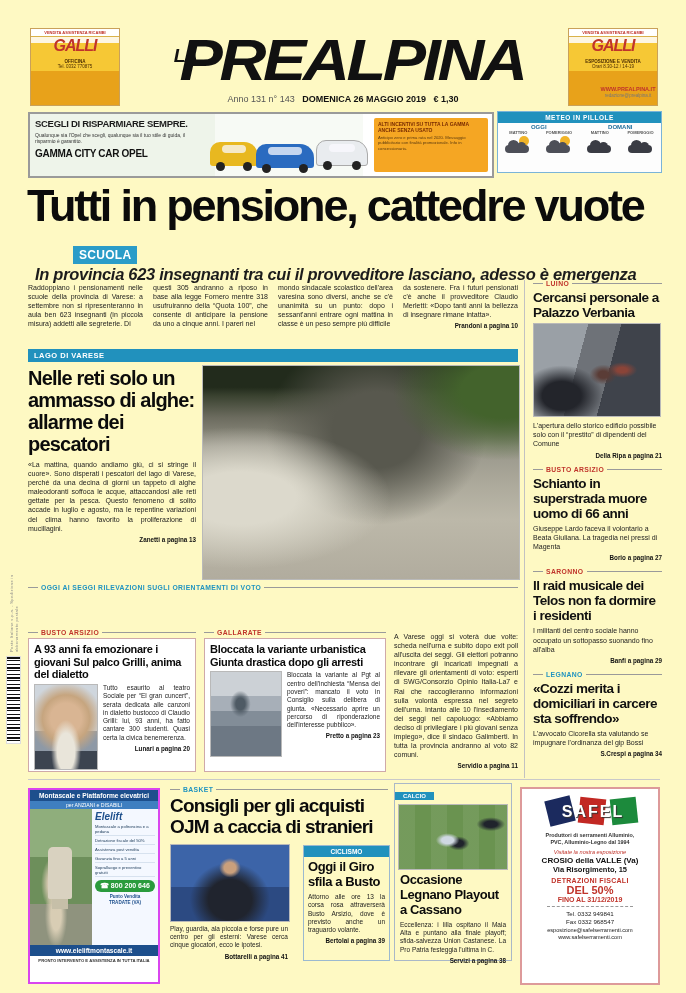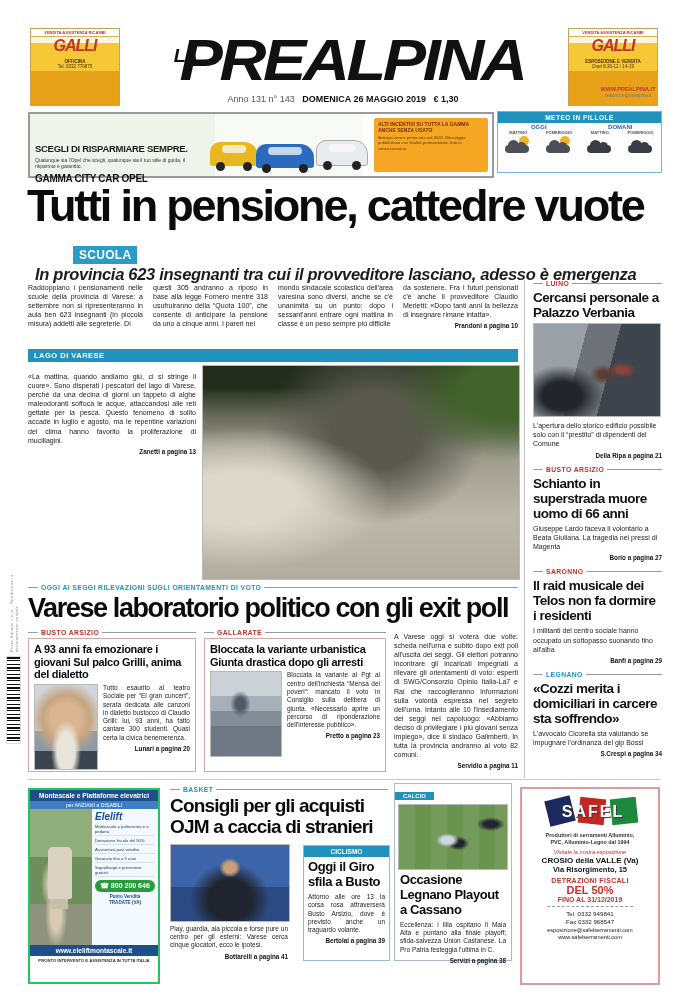--- a/index.html
+++ b/index.html
@@ -1,16 +1,16 @@
 <!DOCTYPE html>
 <html><head>
 <meta charset="utf-8">
 <style>
   html,body{margin:0;padding:0;background:#ededed;}
-  #page{position:relative;width:686px;height:993px;background:#ffffff;margin:0 auto;
+  #page{position:relative;width:686px;height:993px;background:#fef9c3;margin:0 auto;
         overflow:hidden;font-family:"Liberation Sans",sans-serif;color:#111;}
   .abs{position:absolute;}
 
   
   .h-xl{font-size:45px;font-weight:bold;letter-spacing:-2.2px;line-height:1.0;color:#0b0b0b;}
   .h-l{font-size:27px;font-weight:bold;letter-spacing:-1.4px;line-height:1.0;color:#0b0b0b;}
   .h-m{font-size:20px;font-weight:bold;letter-spacing:-0.8px;line-height:1.1;color:#0b0b0b;}
   .h-s{font-size:13px;font-weight:bold;letter-spacing:-0.4px;line-height:1.15;color:#0b0b0b;}
   .h-xs{font-size:11px;font-weight:bold;letter-spacing:-0.3px;line-height:1.15;color:#0b0b0b;}
   .body-7{font-size:7px;line-height:1.3;text-align:justify;color:#1c1c1c;}
@@ -40,21 +40,21 @@
   .logo-main{font-size:58px;font-weight:bold;font-style:italic;letter-spacing:-3px;
              display:inline-block;transform:scaleX(1.12);transform-origin:center;}
   .issue-line{font-size:9px;color:#555;text-align:center;}
   .issue-line b{color:#111;}
   .site-box{font-size:5.5px;font-weight:bold;color:#c0342b;text-align:center;line-height:1.3;}
   .site-sub{font-size:4.5px;color:#777;font-weight:normal;}
 
   
   .opel{width:462px;height:62px;border:2px solid #9a9a9a;background:
         linear-gradient(90deg,#eef4ea 0 40%,#f7faf5 40% 72%,#fff 72% 100%);display:flex;}
-  .opel-left{width:170px;padding:4px 5px;margin-top:25px;}
+  .opel-left{width:170px;padding:4px 5px;}
   .opel-h{font-size:9.5px;font-weight:bold;color:#1c1c1c;letter-spacing:-0.3px;}
   .opel-b{font-size:5px;color:#333;margin:3px 0;line-height:1.25;}
   .opel-brand{font-size:10px;font-weight:bold;color:#111;letter-spacing:-0.3px;}
   .opel-cars{position:relative;width:160px;}
   .car{position:absolute;bottom:10px;height:24px;border-radius:10px 14px 3px 3px;}
   .car::before,.car::after{content:"";position:absolute;bottom:-5px;width:9px;height:9px;
         border-radius:50%;background:#222;}
   .car::before{left:6px;} .car::after{right:6px;}
   .car .win{position:absolute;top:3px;left:12px;right:12px;height:8px;
         background:rgba(250,250,255,.75);border-radius:4px;}
@@ -129,21 +129,21 @@
   .sidebar{border-left:1px solid #c2c2c2;padding-left:8px;box-sizing:border-box;}
   .sb-item{margin-bottom:7px;}
   .sb-h{font-size:13.5px;font-weight:bold;letter-spacing:-0.5px;line-height:1.12;margin:3px 0 3px;}
   .sb-sum{font-size:7px;line-height:1.3;color:#1c1c1c;}
 
   
   .obox{border:1px solid #cfa9a9;padding:4px 5px;box-sizing:border-box;background:#fff;}
   .obox-flex{display:flex;gap:5px;margin-top:3px;}
 
   
-  .elelift{width:132px;height:196px;border:2px solid #22c55e;box-sizing:border-box;background:#fff;}
+  .elelift{width:132px;height:196px;border:2px solid #d946ef;box-sizing:border-box;background:#fff;}
   .ele-h{background:#1d4f8c;color:#fff;font-size:6.6px;font-weight:bold;text-align:center;
          padding:2px 0;}
   .ele-s{background:#3f7fc0;color:#fff;font-size:5.2px;text-align:center;padding:1px 0;}
   .ele-main{display:flex;height:136px;}
   .ele-photo{width:62px;position:relative;}
   .chair{position:absolute;left:18px;top:38px;width:24px;height:52px;background:#d9d2c0;
          border-radius:5px 5px 2px 2px;box-shadow:0 14px 0 -4px #c6bfa8;}
   .ele-right{flex:1;padding:2px 3px;background:#f4f8ff;}
   .ele-brand{font-size:10px;font-weight:bold;font-style:italic;color:#1d4f8c;}
   .ele-f{font-size:4.2px;color:#23415f;border-bottom:1px solid #d7e2ef;padding:1.5px 0;}
@@ -291,20 +291,21 @@
     <div class="intro-col body-7">mondo sindacale scolastico dell'area varesina sono diversi, anche se c'è unanimità su un punto: dopo i sessant'anni entrare ogni mattina in classe è un peso sempre più difficile</div>
     <div class="intro-col">
       <div class="body-7">da sostenere. Fra i futuri pensionati c'è anche il provveditore Claudio Merletti: «Dopo tanti anni la bellezza di insegnare rimane intatta».</div>
       <div class="byline">Prandoni a pagina 10</div>
     </div>
   </div>
 
   <div class="abs lago-bar bar" style="left:28px;top:349px;">LAGO DI VARESE</div>
 
   <div class="abs" style="left:28px;top:367px;width:168px;">
+    <div class="h-m">Nelle reti solo un ammasso di alghe: allarme dei pescatori</div>
     <div class="body-7" style="margin-top:5px;">«La mattina, quando andiamo giù, ci si stringe il cuore». Sono disperati i pescatori del lago di Varese, perché da una decina di giorni un tappeto di alghe maleodoranti soffoca le acque, attaccandosi alle reti gettate per la pesca. Questo fenomeno di solito accade in luglio e agosto, ma le repentine variazioni del clima hanno favorito la proliferazione di mucillagini.</div>
     <div class="byline">Zanetti a pagina 13</div>
   </div>
 
   <div class="abs photo photo-lake" style="left:202px;top:365px;width:316px;height:213px;"></div>
 
   <div class="abs sidebar" style="left:524px;top:280px;width:138px;height:498px;">
 
     <div class="sb-item">
       <div class="tag red">LUINO</div>
@@ -330,21 +331,20 @@
 
     <div class="sb-item">
       <div class="tag blue">LEGNANO</div>
       <div class="sb-h">«Cozzi merita i domiciliari in carcere sta soffrendo»</div>
       <div class="sb-sum">L'avvocato Cicorella sta valutando se impugnare l'ordinanza del gip Bossi</div>
       <div class="byline">S.Crespi a pagina 34</div>
     </div>
   </div>
 
   <div class="abs tag blue" style="left:28px;top:584px;width:490px;">OGGI AI SEGGI RILEVAZIONI SUGLI ORIENTAMENTI DI VOTO</div>
-  <div class="abs h-l" style="left:28px;top:595px;width:490px;">Varese laboratorio politico con gli exit poll</div>
 
   <div class="abs" style="left:28px;top:629px;width:168px;">
     <div class="tag red">BUSTO ARSIZIO</div>
     <div class="obox" style="margin-top:2px;height:134px;">
       <div class="h-xs">A 93 anni fa emozionare i giovani Sul palco Grilli, anima del dialetto</div>
       <div class="obox-flex">
         <div class="photo photo-portrait" style="width:62px;height:84px;flex:0 0 auto;"></div>
         <div style="flex:1;">
           <div class="body-65">Tutto esaurito al teatro Sociale per “El gran cuncert”, serata dedicata alle canzoni in dialetto bustocco di Claudio Grilli: lui, 93 anni, ha fatto cantare 300 studenti. Quasi certa la civica benemerenza.</div>
           <div class="byline">Lunari a pagina 20</div>

